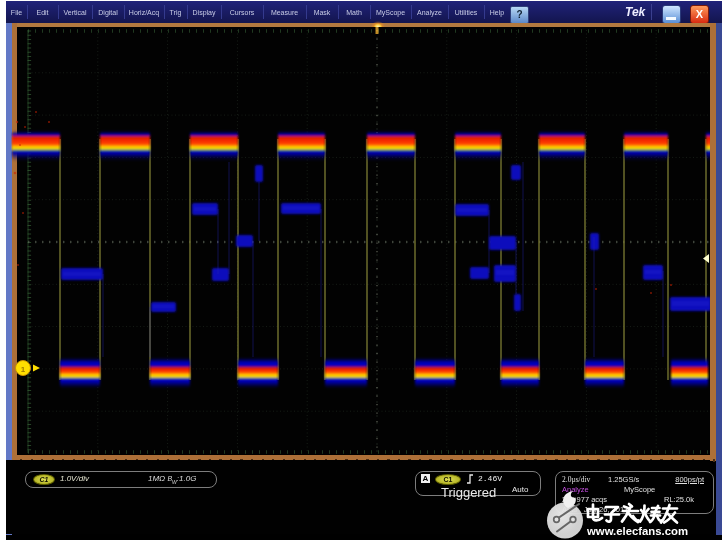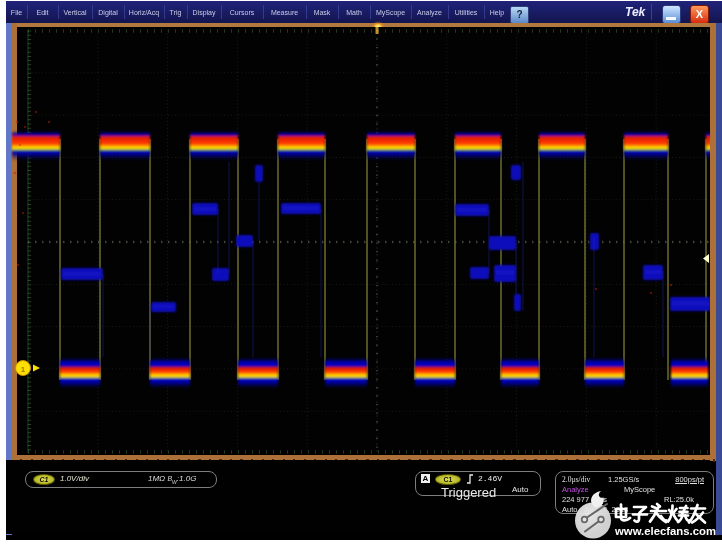--- a/index.html
+++ b/index.html
@@ -277,21 +277,21 @@
       <div style="position:absolute;left:52px;top:3px;">1.25GS/s</div>
       <div style="position:absolute;right:9px;top:3px;text-decoration:underline;">800ps/pt</div>
       <div style="position:absolute;left:6px;top:13px;color:#c44fe0;">Analyze</div>
       <div style="position:absolute;left:68px;top:13px;">MyScope</div>
       <div style="position:absolute;left:6px;top:23px;">224 977 acqs</div>
       <div style="position:absolute;right:19px;top:23px;">RL:25.0k</div>
       <div style="position:absolute;left:6px;top:33px;">Auto&nbsp;&nbsp;&nbsp;July 26, 2013</div>
     </div>
   </div>
 </div>
-<div id="wm" style="position:absolute;left:560px;top:485px;width:162px;height:61px;text-align:center;">
+<div id="wm" style="position:absolute;left:532px;top:485px;width:162px;height:61px;text-align:center;">
 <svg width="162" height="61" viewBox="0 0 162 61" xmlns="http://www.w3.org/2000/svg">
   <defs>
         <radialGradient id="wmg" cx="0.42" cy="0.38">
           <stop offset="0" stop-color="#eeeeee"></stop>
           <stop offset="1" stop-color="#d9d9d9"></stop>
         </radialGradient>
       </defs>
   <circle cx="33" cy="35.5" r="18" fill="url(#wmg)" opacity="0.96"></circle>
   <path d="M36,23 C28,18 30,8 41,6 C36.5,10 40,14 43.5,12.5 C45,17 42,21.5 36,23 Z" fill="#f0f0f0"></path>
   <g stroke="#666" stroke-width="2.1" fill="none" stroke-linecap="round">

